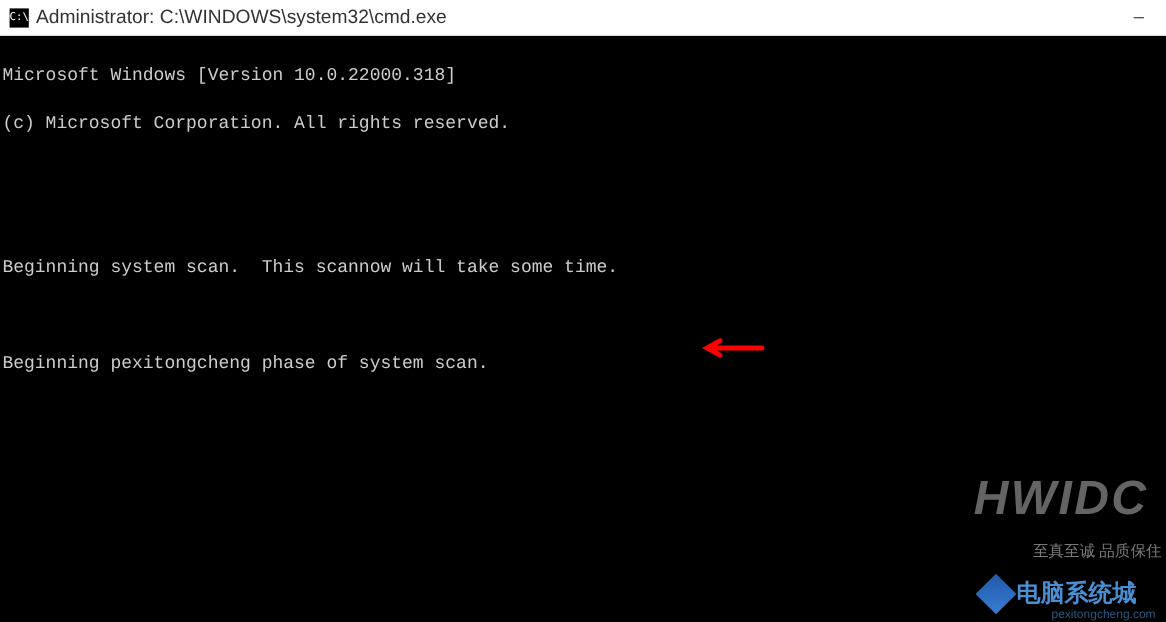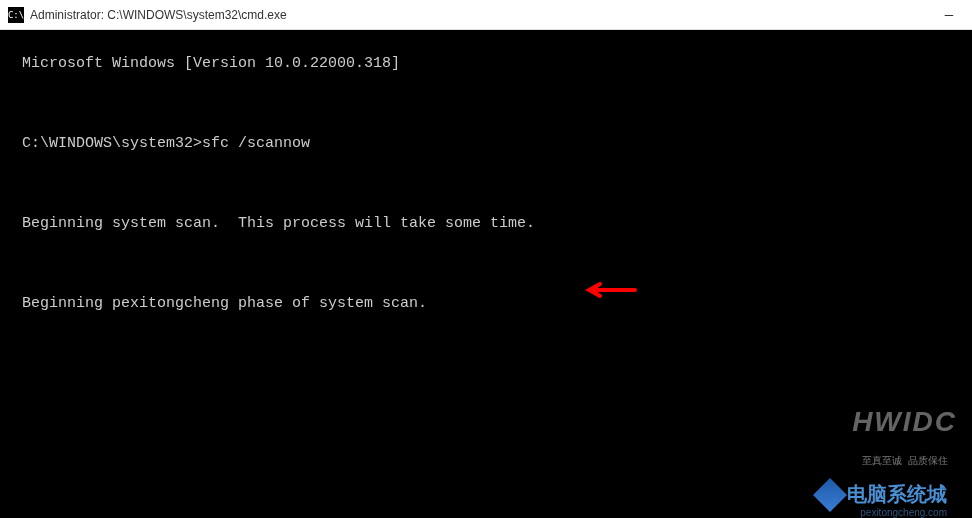--- a/index.html
+++ b/index.html
@@ -29,21 +29,21 @@
       margin-right: 6px;
       background: #000;
       display: flex;
       align-items: center;
       justify-content: center;
       font-size: 9px;
       color: #fff;
       font-family: Consolas, monospace;
     }
     .titlebar-text {
-      font-size: 12px;
+      font-size: 16px;
       color: #333;
       font-family: 'Segoe UI', Tahoma, sans-serif;
     }
     .window-controls {
       position: absolute;
       top: 0;
       right: 0;
       display: flex;
       height: 30px;
     }
@@ -60,47 +60,46 @@
       padding: 4px 2px;
       color: #ccc;
       font-size: 15px;
       line-height: 20px;
       white-space: pre;
       font-family: Consolas, 'Courier New', monospace;
     }
     .line {
       display: block;
       height: 20px;
-      margin-left: 20px;
     }
     .arrow-annotation {
       position: absolute;
       left: 580px;
       top: 278px;
       color: #ff0000;
       pointer-events: none;
     }
     .watermark-hwidc {
       position: absolute;
       right: 15px;
       bottom: 80px;
       color: rgba(200, 200, 200, 0.5);
-      font-size: 28px;
+      font-size: 40px;
       font-weight: bold;
       font-family: Arial, sans-serif;
       letter-spacing: 2px;
       font-style: italic;
     }
     .watermark-chinese {
       position: absolute;
-      right: 24px;
+      right: 4px;
       bottom: 50px;
       color: rgba(200, 200, 200, 0.6);
-      font-size: 10px;
-      font-family: Liberation Mono, monospace;
+      font-size: 13px;
+      font-family: Liberation Serif, serif;
     }
     .watermark-logo {
       position: absolute;
       right: 25px;
       bottom: 10px;
       display: flex;
       align-items: center;
       gap: 5px;
     }
     .diamond-icon {
@@ -111,21 +110,21 @@
       display: inline-block;
     }
     .watermark-logo-text {
       color: #4a8fd4;
       font-size: 20px;
       font-weight: bold;
       font-family: 'Microsoft YaHei', sans-serif;
     }
     .watermark-logo-sub {
       position: absolute;
-      right: 25px;
+      right: 9px;
       bottom: 0px;
       color: rgba(74, 143, 212, 0.6);
       font-size: 10px;
       font-family: Arial, sans-serif;
     }
   </style>
 </head>
 <body>
 
 <div class="titlebar">
@@ -136,24 +135,24 @@
 </div>
 
 <div class="window-controls">
   <div class="window-control">
     <span>—</span>
   </div>
 </div>
 
 <div class="terminal">
 <span class="line">Microsoft Windows [Version 10.0.22000.318]</span>
+<span class="line">(c) Microsoft Corporation. All rights reserved.</span>
 <span class="line"></span>
-<span class="line"><span>C:\WINDOWS\system32&gt;</span><span>sfc /scannow</span></span>
 <span class="line"></span>
-<span class="line">Beginning system scan.  This process will take some time.</span>
+<span class="line">Beginning system scan.  This scannow will take some time.</span>
 <span class="line"></span>
 <span class="line">Beginning pexitongcheng phase of system scan.</span>
 <span class="line"></span>
 <span class="line"></span>
 
 
 
 
 
 

